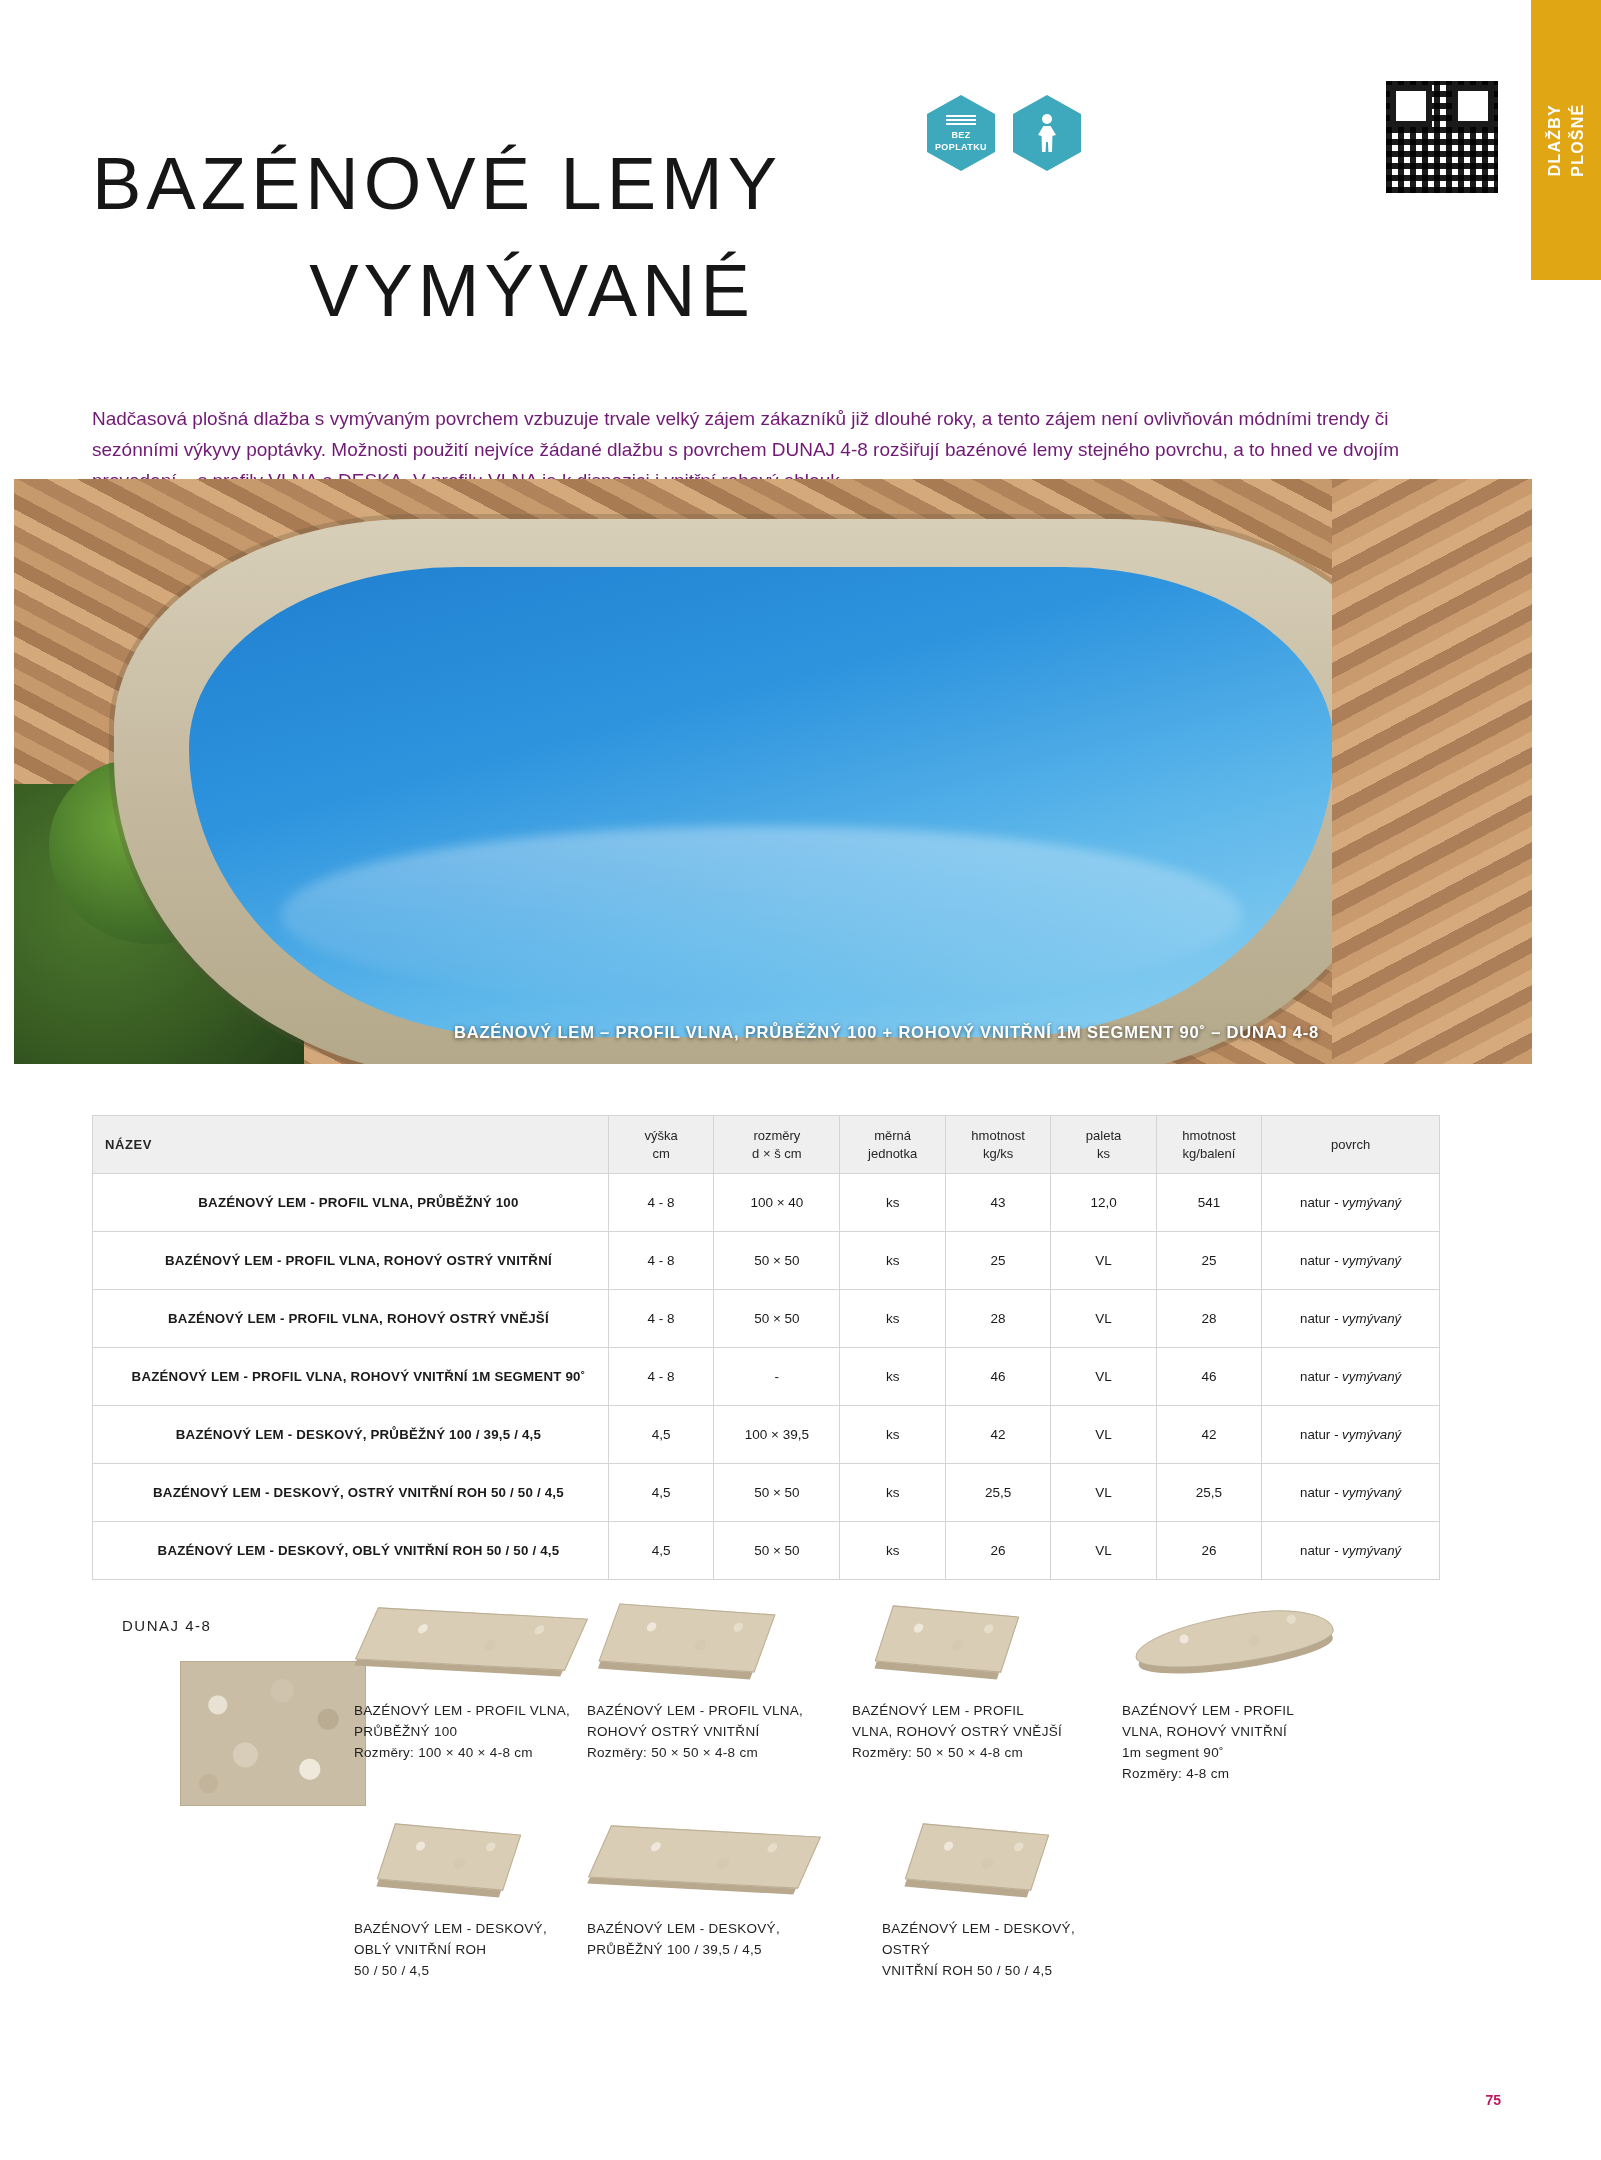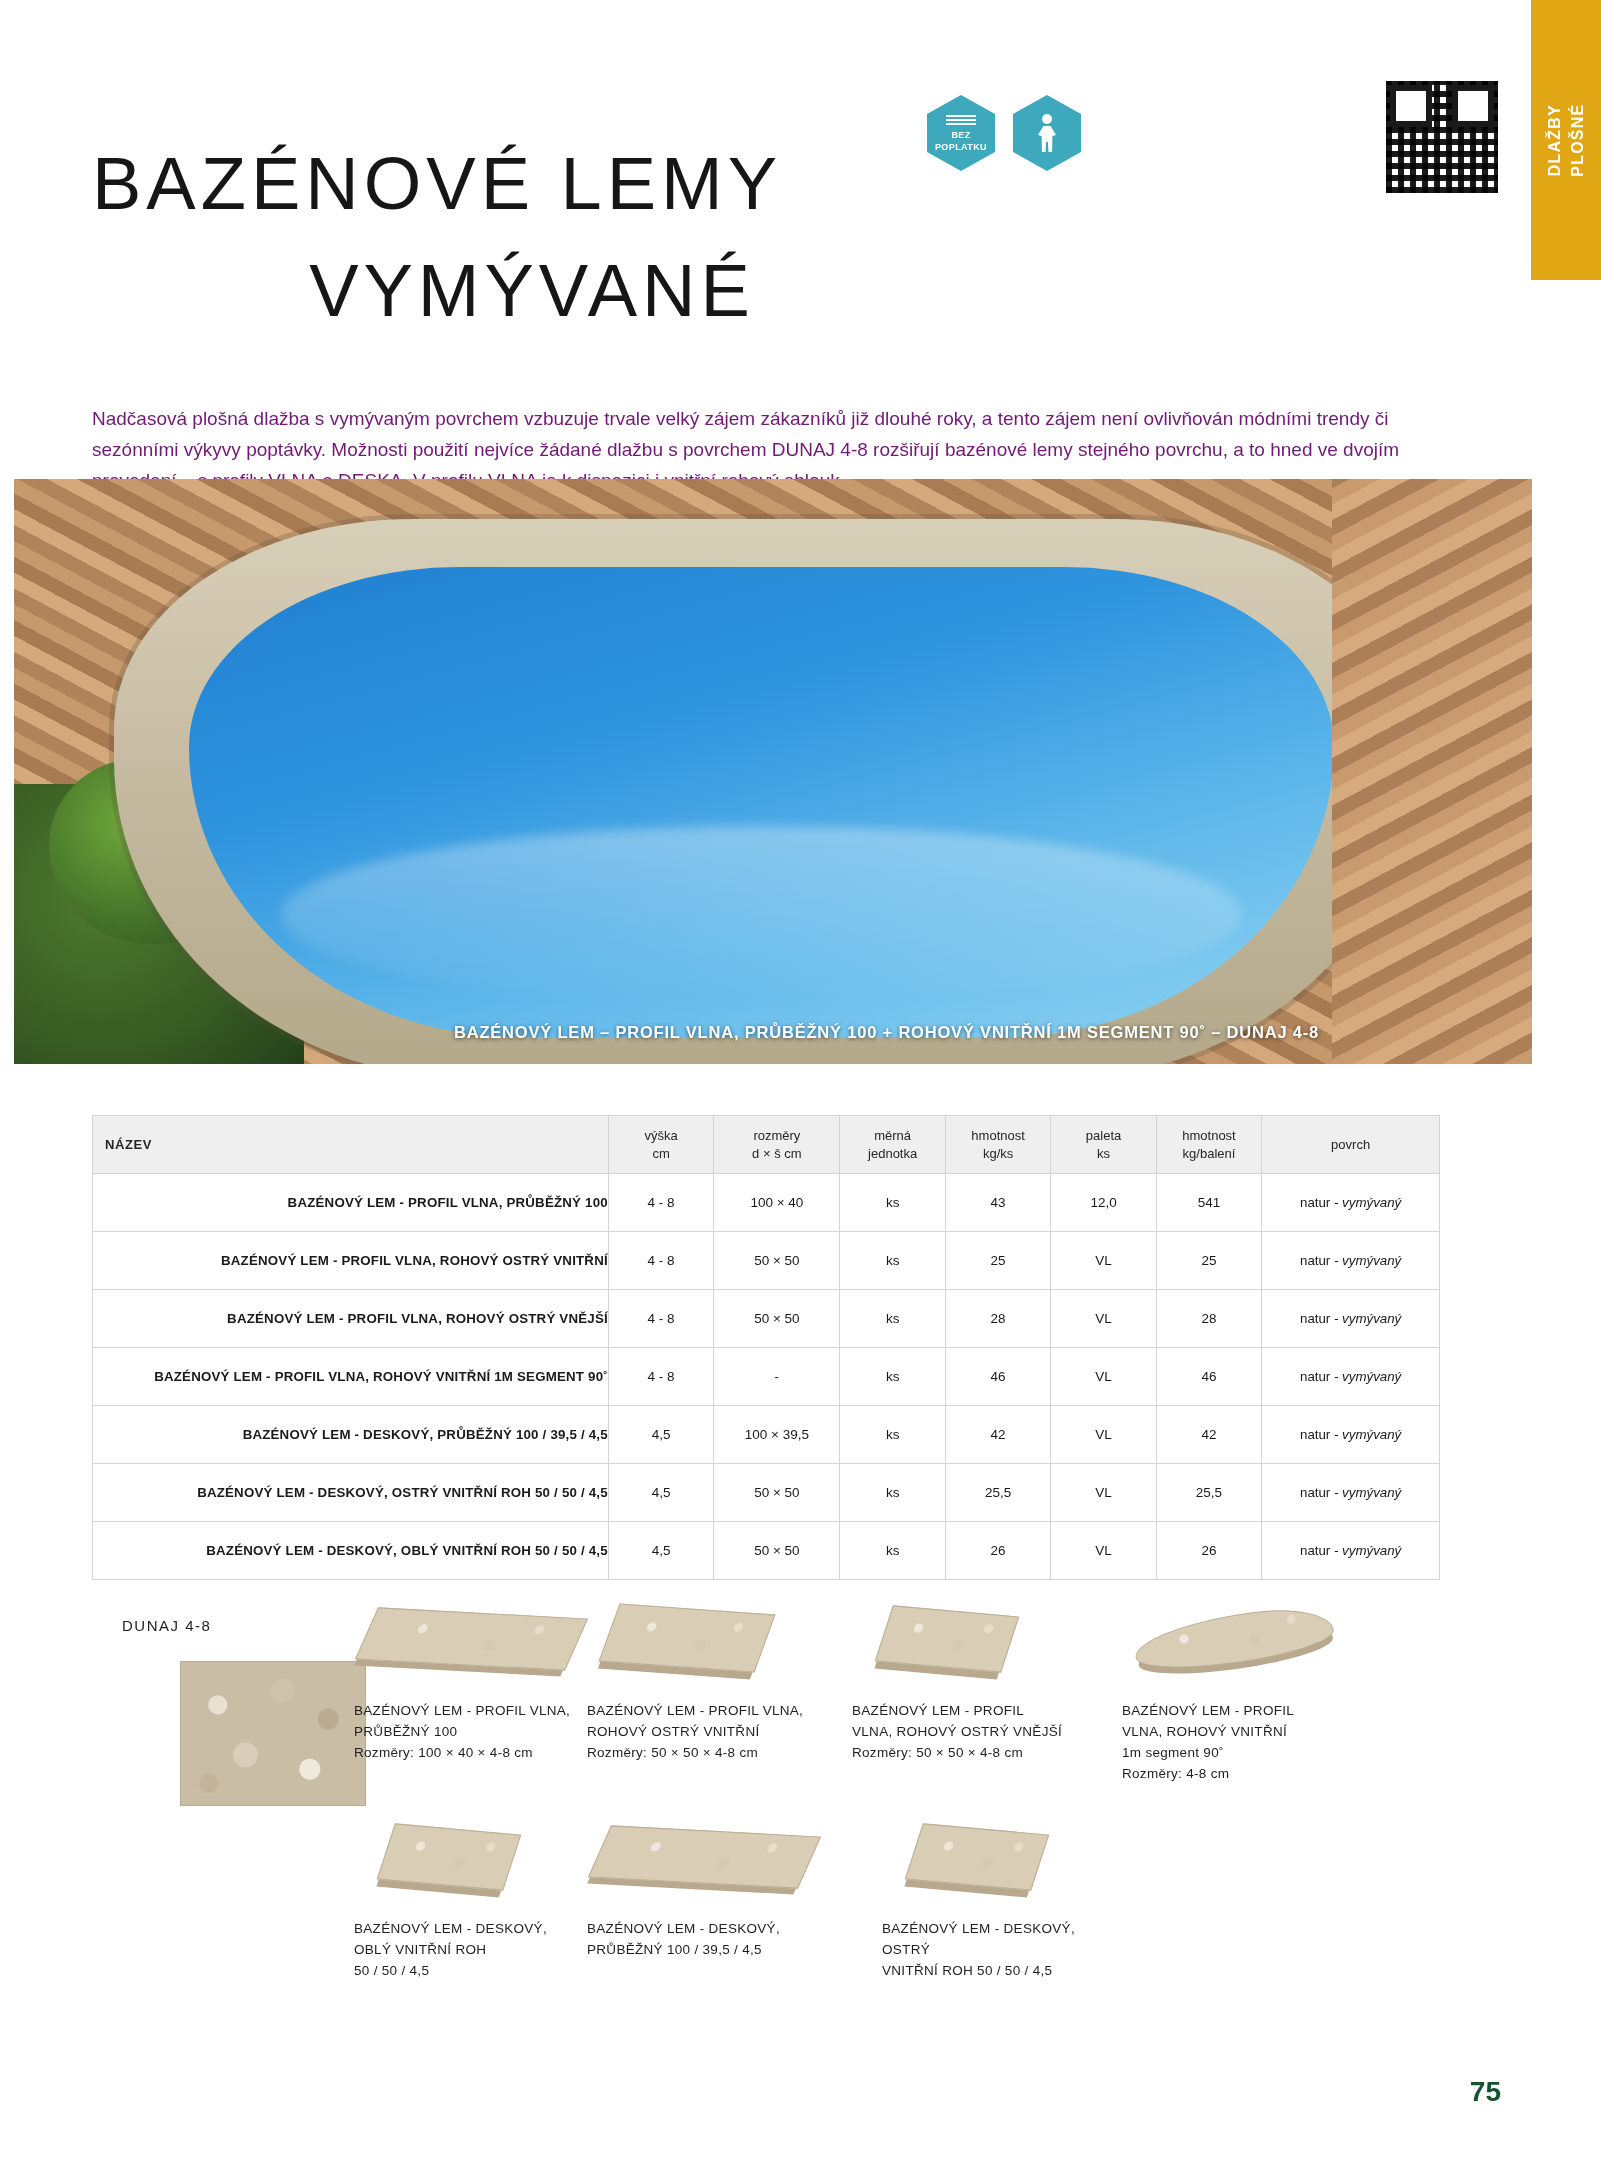--- a/index.html
+++ b/index.html
@@ -218,21 +218,21 @@
     font-size: 13px;
     line-height: 1.35;
   }
   .spec-table thead th.name-head {
     text-align: left;
     padding-left: 12px;
     font-weight: bold;
     letter-spacing: .6px;
   }
   .spec-table td.name-cell {
-    text-align: right;
+    text-align: center;
     padding-left: 16px;
     font-weight: bold;
     font-size: 13.3px;
     letter-spacing: .2px;
   }
   .spec-table td.povrch-cell {
     font-size: 13.3px;
   }
   .spec-table td.povrch-cell b { font-weight: normal; }
   .spec-table td.povrch-cell i { font-style: italic; }
@@ -317,23 +317,23 @@
     border-radius: 60% 40% 50% 50% / 60% 60% 40% 40%;
     transform: rotate(-8deg);
     box-shadow: 0 8px 0 -2px #b7a88e;
   }
 
   
   .page-number {
     position: absolute;
     right: 100px;
     bottom: 52px;
-    font-size: 28px;
+    font-size: 14px;
     font-weight: bold;
-    color: #14532d;
+    color: #be185d;
   }
 </style>
 </head>
 <body>
 
 <div class="side-tab">
   <div class="side-tab-text">
     <span>DLAŽBY</span><br>
     <span>PLOŠNÉ</span>
   </div>

